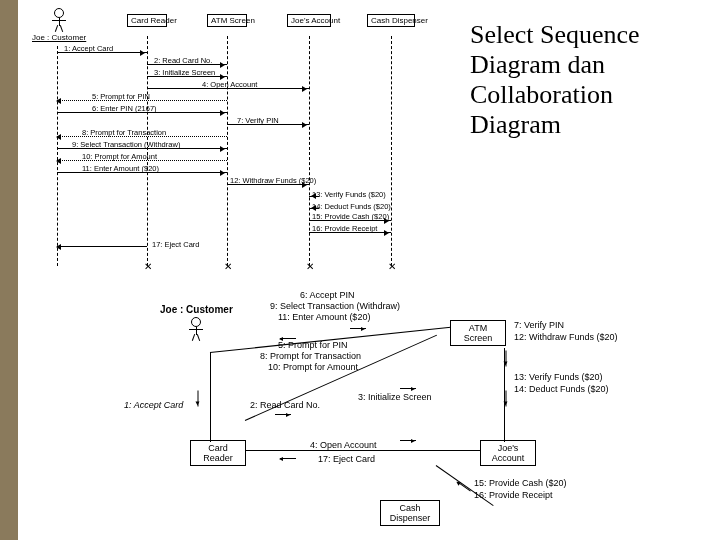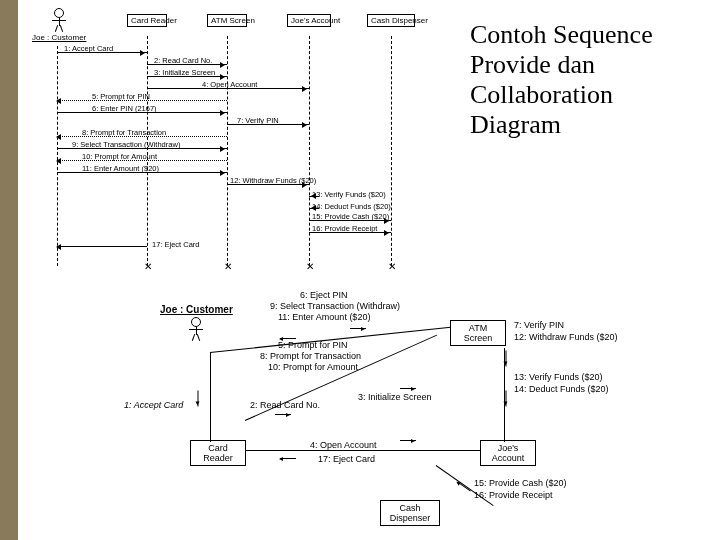--- a/index.html
+++ b/index.html
@@ -2,21 +2,21 @@
 <html><head>
 <meta charset="utf-8">
 <style>
   * { box-sizing: border-box; margin: 0; padding: 0; }
   body { width: 720px; height: 540px; background: #fff; font-family: Arial, sans-serif; position: relative; overflow: hidden; }
   .left-bar { position: absolute; left: 0; top: 0; width: 18px; height: 540px; background: #8a7a5c; }
   .title { position: absolute; left: 470px; top: 20px; width: 220px; font-family: Georgia, 'Times New Roman', serif; font-size: 26px; line-height: 1.15; color: #000; }
   
   
   .seq { position: absolute; left: 22px; top: 6px; width: 420px; height: 270px; font-size: 8px; color: #000; }
-  .actor { position: absolute; text-align: center; text-decoration: underline; }
+  .actor { position: absolute; text-align: center; }
   .actor .head { width: 10px; height: 10px; border: 1.2px solid #000; border-radius: 50%; margin: 0 auto; }
   .actor .body { width: 1.2px; height: 8px; background: #000; margin: 0 auto; }
   .actor .arms { width: 14px; height: 1.2px; background: #000; margin: -6px auto 0; }
   .actor .legs { width: 10px; height: 6px; margin: 4px auto 0; position: relative; }
   .actor .legs:before, .actor .legs:after { content:''; position: absolute; width: 1.2px; height: 7px; background: #000; top: 0; }
   .actor .legs:before { left: 2px; transform: rotate(20deg); }
   .actor .legs:after { right: 2px; transform: rotate(-20deg); }
   .actor-label { font-size: 8px; margin-top: 2px; text-decoration: underline; white-space: nowrap; }
   .lifeline-box { position: absolute; border: 1.2px solid #000; padding: 1px 3px; font-size: 8px; white-space: nowrap; text-align: center; background: #fff; }
   .lifeline { position: absolute; width: 0; border-left: 1.2px dashed #000; }
@@ -34,21 +34,21 @@
   .clink { position: absolute; background: #000; }
   .ctext { position: absolute; white-space: nowrap; font-size: 9px; }
   .small-arrow { position: absolute; width: 16px; height: 0; border-top: 1.2px solid #000; }
   .small-arrow:after { content:''; position: absolute; right: -1px; top: -2.5px; border: 2.5px solid transparent; border-left: 4px solid #000; }
   .small-arrow.left:after { right: auto; left: -1px; border-left: none; border-right: 4px solid #000; }
 </style>
 </head>
 <body>
 
 <div class="left-bar"></div>
-<div class="title">Contoh Sequence Provide dan Collaboration Diagram</div>
+<div class="title">Select Sequence Diagram dan Collaboration Diagram</div>
 
 <div class="seq">
 
   <div class="actor" style="left:10px;top:2px">
     <div class="head"></div>
       <div class="body"></div>
       <div class="arms"></div>
       <div class="legs"></div>
     <div class="actor-label">Joe : Customer</div>
   </div>
@@ -139,21 +139,21 @@
   <div class="cbox" style="left:380px;top:150px;width:56px">Joe's Account</div>
   <div class="cbox" style="left:280px;top:210px;width:60px">Cash Dispenser</div>
 
   <div class="clink" style="left:110px;top:62px;width:1px;height:90px"></div>
   <div class="clink" style="left:110px;top:62px;width:242px;height:1px;transform-origin:left;transform:rotate(-6deg)"></div>
   <div class="clink" style="left:145px;top:130px;width:210px;height:1px;transform-origin:left;transform:rotate(-24deg)"></div>
   <div class="clink" style="left:146px;top:160px;width:235px;height:1px"></div>
   <div class="clink" style="left:404px;top:58px;width:1px;height:94px"></div>
   <div class="clink" style="left:336px;top:175px;width:70px;height:1px;transform-origin:left;transform:rotate(35deg)"></div>
 
-  <div class="ctext" style="left:200px;top:0px">6: Eject PIN</div>
+  <div class="ctext" style="left:200px;top:0px">6: Accept PIN</div>
   <div class="ctext" style="left:170px;top:11px">9: Select Transaction (Withdraw)</div>
   <div class="ctext" style="left:178px;top:22px">11: Enter Amount ($20)</div>
   <div class="small-arrow" style="left:250px;top:38px"></div>
 
   <div class="ctext" style="left:178px;top:50px">5: Prompt for PIN</div>
   <div class="ctext" style="left:160px;top:61px">8: Prompt for Transaction</div>
   <div class="ctext" style="left:168px;top:72px">10: Prompt for Amount</div>
   <div class="small-arrow left" style="left:180px;top:48px"></div>
 
   <div class="ctext it" style="left:24px;top:110px">1: Accept Card</div>

